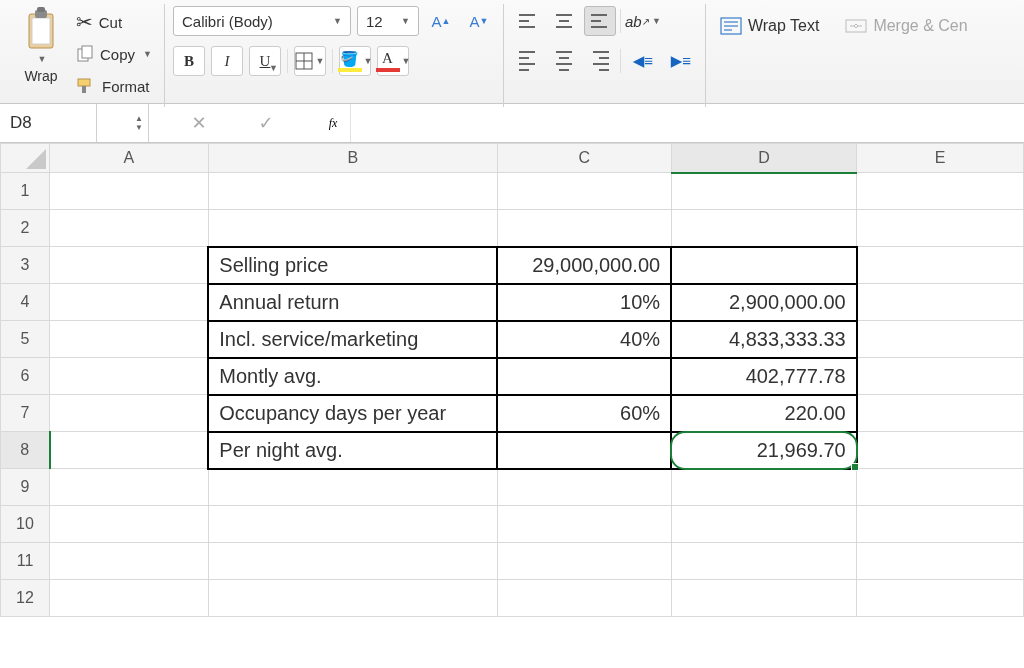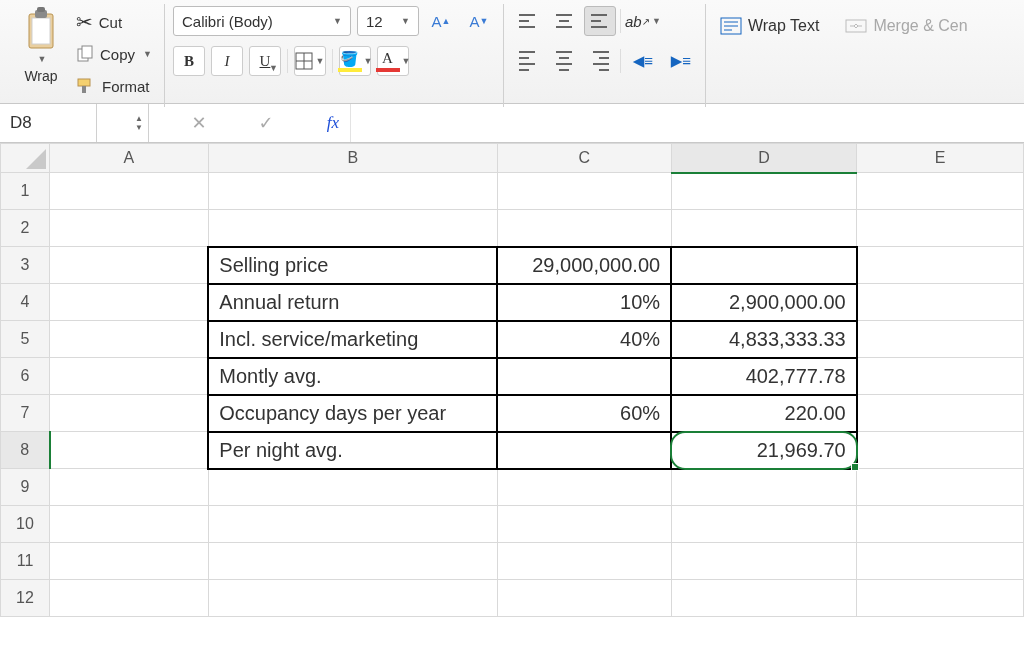--- a/index.html
+++ b/index.html
@@ -21,21 +21,21 @@
   .sqbtn.flat{border-color:transparent;background:transparent;}
   .row2{display:flex;gap:6px;margin-top:10px;align-items:center;}
   .underline{display:flex;flex-direction:column;align-items:center;line-height:1;}
   .underline .bar{width:24px;height:4px;margin-top:2px;}
   .aligncluster{display:grid;grid-template-columns:repeat(3,30px);gap:6px;}
   .formulabar{display:flex;align-items:center;height:38px;border-bottom:1px solid #c8c8c8;background:#fff;gap:33px;}
   .namebox{width:86px;border-right:1px solid #d0d0d0;height:100%;display:flex;align-items:center;padding-left:10px;font-size:17px;font-weight:500;}
   .spinners{width:18px;display:flex;flex-direction:column;align-items:center;justify-content:center;border-right:1px solid #d0d0d0;height:100%;}
   .spinners span{font-size:8px;line-height:9px;color:#666;cursor:pointer;}
   .fbbtn{width:34px;display:flex;align-items:center;justify-content:center;height:100%;color:#aaa;font-size:18px;cursor:pointer;}
-  .fx{font-style:italic;font-family:"Times New Roman",serif;color:#1d4ed8;width:34px;text-align:center;font-size:17px;border-right:1px solid #e3e3e3;height:100%;display:flex;align-items:center;justify-content:center;}
+  .fx{font-style:italic;font-family:"Times New Roman",serif;color:#000000;width:34px;text-align:center;font-size:12px;border-right:1px solid #e3e3e3;height:100%;display:flex;align-items:center;justify-content:center;}
   .formula{flex:1;padding-left:10px;font-size:18px;}
   
   .gridwrap{position:relative;overflow:hidden;}
   table.sheet{border-collapse:collapse;table-layout:fixed;}
   .sheet th,.sheet td{border:1px solid #d9d9d9;box-sizing:border-box;}
   .sheet th{background:#f4f4f4;font-weight:400;color:#555;font-size:16px;}
   .colhdr th{height:26px;}
   .rowhdr{width:46px;text-align:center;font-size:18px;color:#666;background:#f4f4f4;}
   .sheet td{height:37px;font-size:20px;padding:0 10px;vertical-align:middle;}
   .corner{background:#f1f1f1;width:46px;}

